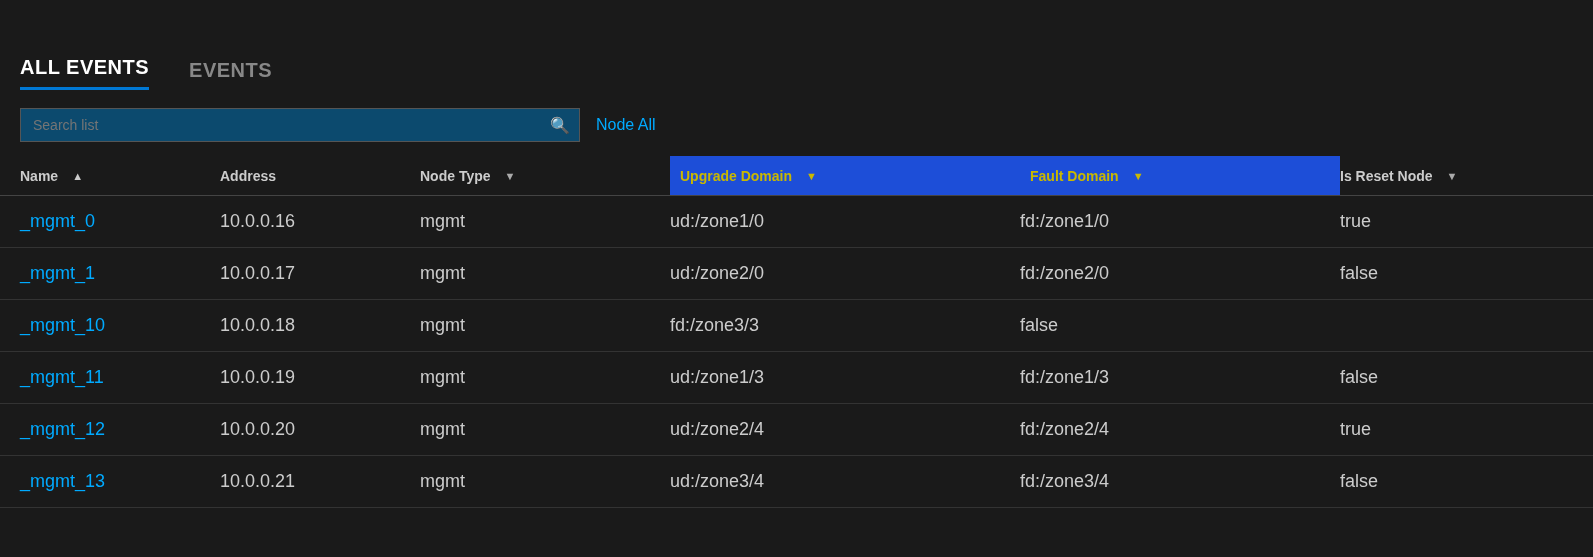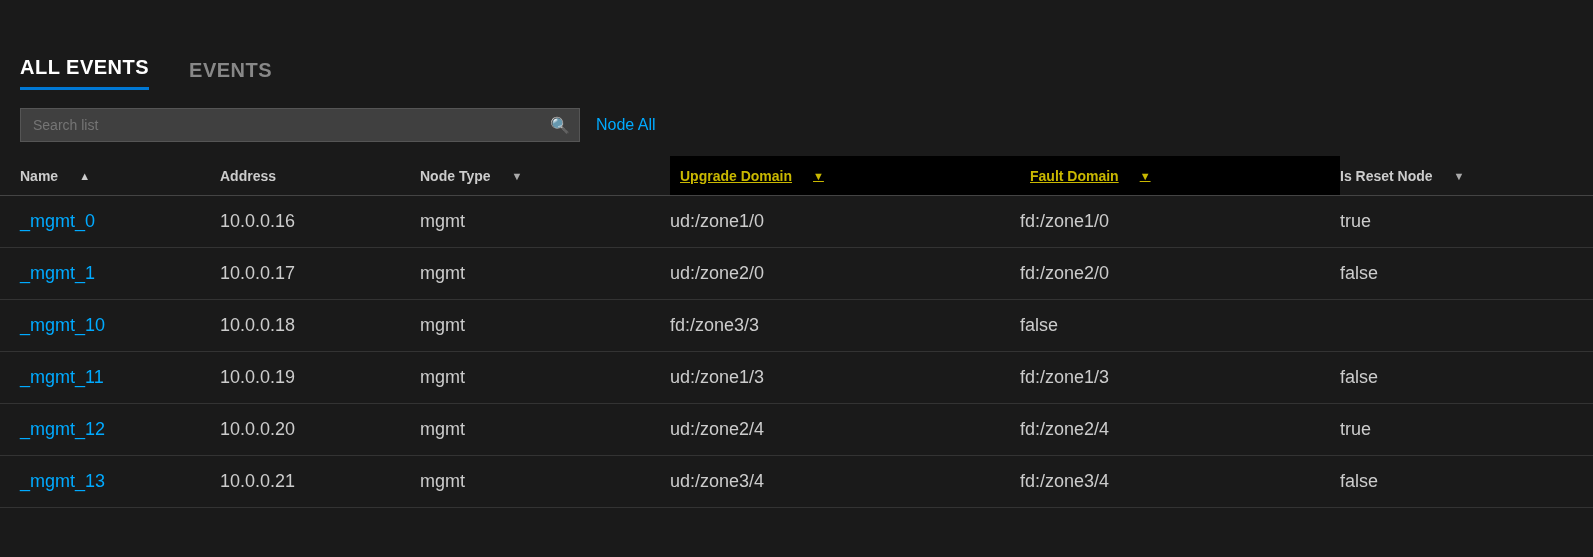--- a/index.html
+++ b/index.html
@@ -47,21 +47,21 @@
       gap: 16px;
     }
 
     .search-container {
       position: relative;
       width: 560px;
     }
 
     .search-input {
       width: 100%;
-      background-color: #404040;
+      background-color: #0c4a6e;
       border: 1px solid #555555;
       color: #cccccc;
       font-size: 14px;
       padding: 8px 36px 8px 12px;
       outline: none;
     }
 
     .search-icon-wrapper {
       position: absolute;
       right: 10px;
@@ -92,30 +92,29 @@
       height: 40px;
       align-items: center;
     }
 
     .header-cell {
       font-size: 14px;
       font-weight: 600;
       color: #cccccc;
       display: flex;
       align-items: center;
-      gap: 21px;
+      gap: 14px;
     }
 
     .header-cell.highlighted {
       color: #c9b800;
-      background-color: #000000;
+      background-color: #1d4ed8;
       padding: 4px 10px;
       height: 100%;
       align-items: center;
-      text-decoration: underline;
     }
 
     .header-cell.last-col {
       color: #cccccc;
     }
 
     .filter-icon {
       font-size: 11px;
       color: #aaaaaa;
     }

